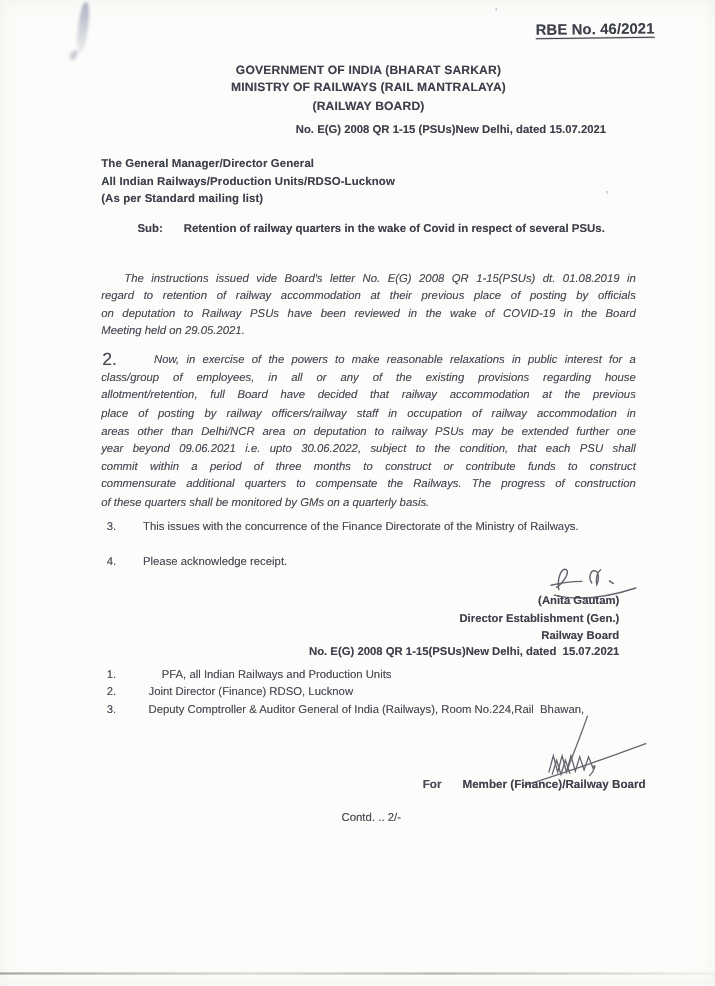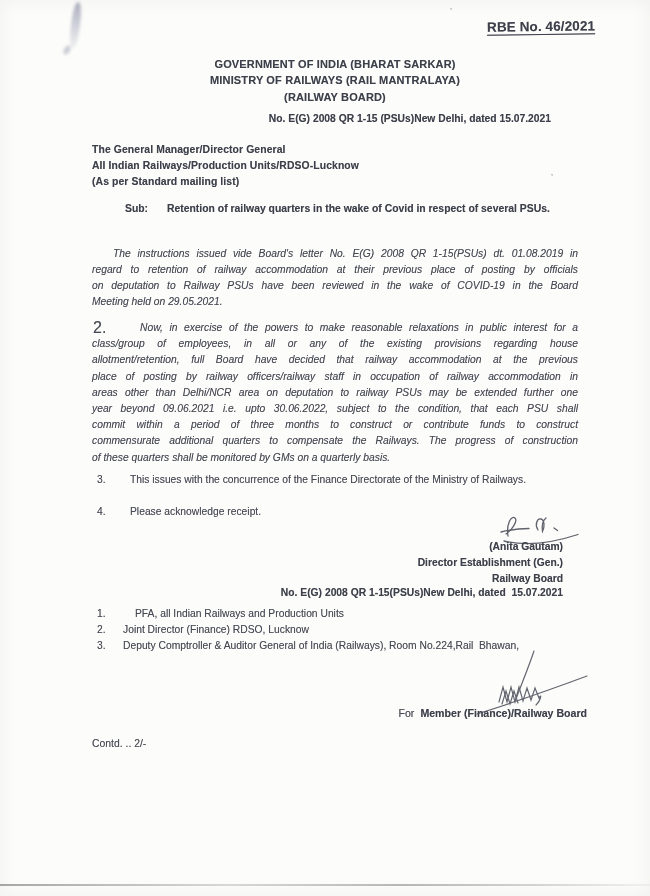--- a/index.html
+++ b/index.html
@@ -59,25 +59,25 @@
 
   .sig-block { left:300px; top:539px; width:263px; text-align:right; font-size:10.3px; line-height:15.9px; }
   .prewrap { white-space:pre-wrap; }
 
   .ref2 { left:92px; top:587px; width:471px; font-size:10.3px; }
 
   .dist { left:92px; top:606px; width:510px; font-size:10.3px; line-height:15.8px; }
   .dist-item { position:relative; padding-left:31px; }
   .dist-item:first-child { padding-left:43px; }
   .dist-item .num { position:absolute; left:5px; top:0; }
-  .dist-item .lines > div { white-space:pre-wrap; }
+  .dist-item .lines > div { white-space:pre-wrap;margin-left:12px; }
 
   .for-line { left:92px; top:707px; width:495px; text-align:right; font-size:10.6px; }
-  .for-line .pfx { font-weight:normal; color:var(--ink); margin-right:6px; }
-  .contd { left:92px; top:738px; width:491px; text-align:left; font-size:10.4px; }
+  .for-line .pfx { font-weight:bold; color:var(--ink); margin-right:19px; }
+  .contd { left:92px; top:738px; width:491px; text-align:center; font-size:10.4px; }
 
   .sig-svg { overflow:visible; }
   .bottom-edge {
     left:0; top:884px; width:650px; height:1.6px;
     background:linear-gradient(to right, rgba(110,110,106,.6), rgba(150,150,145,.35) 35%, rgba(115,115,110,.5) 62%, rgba(150,150,145,.4) 82%, rgba(190,190,185,.15));
   }
 </style>
 </head>
 <body>
 

